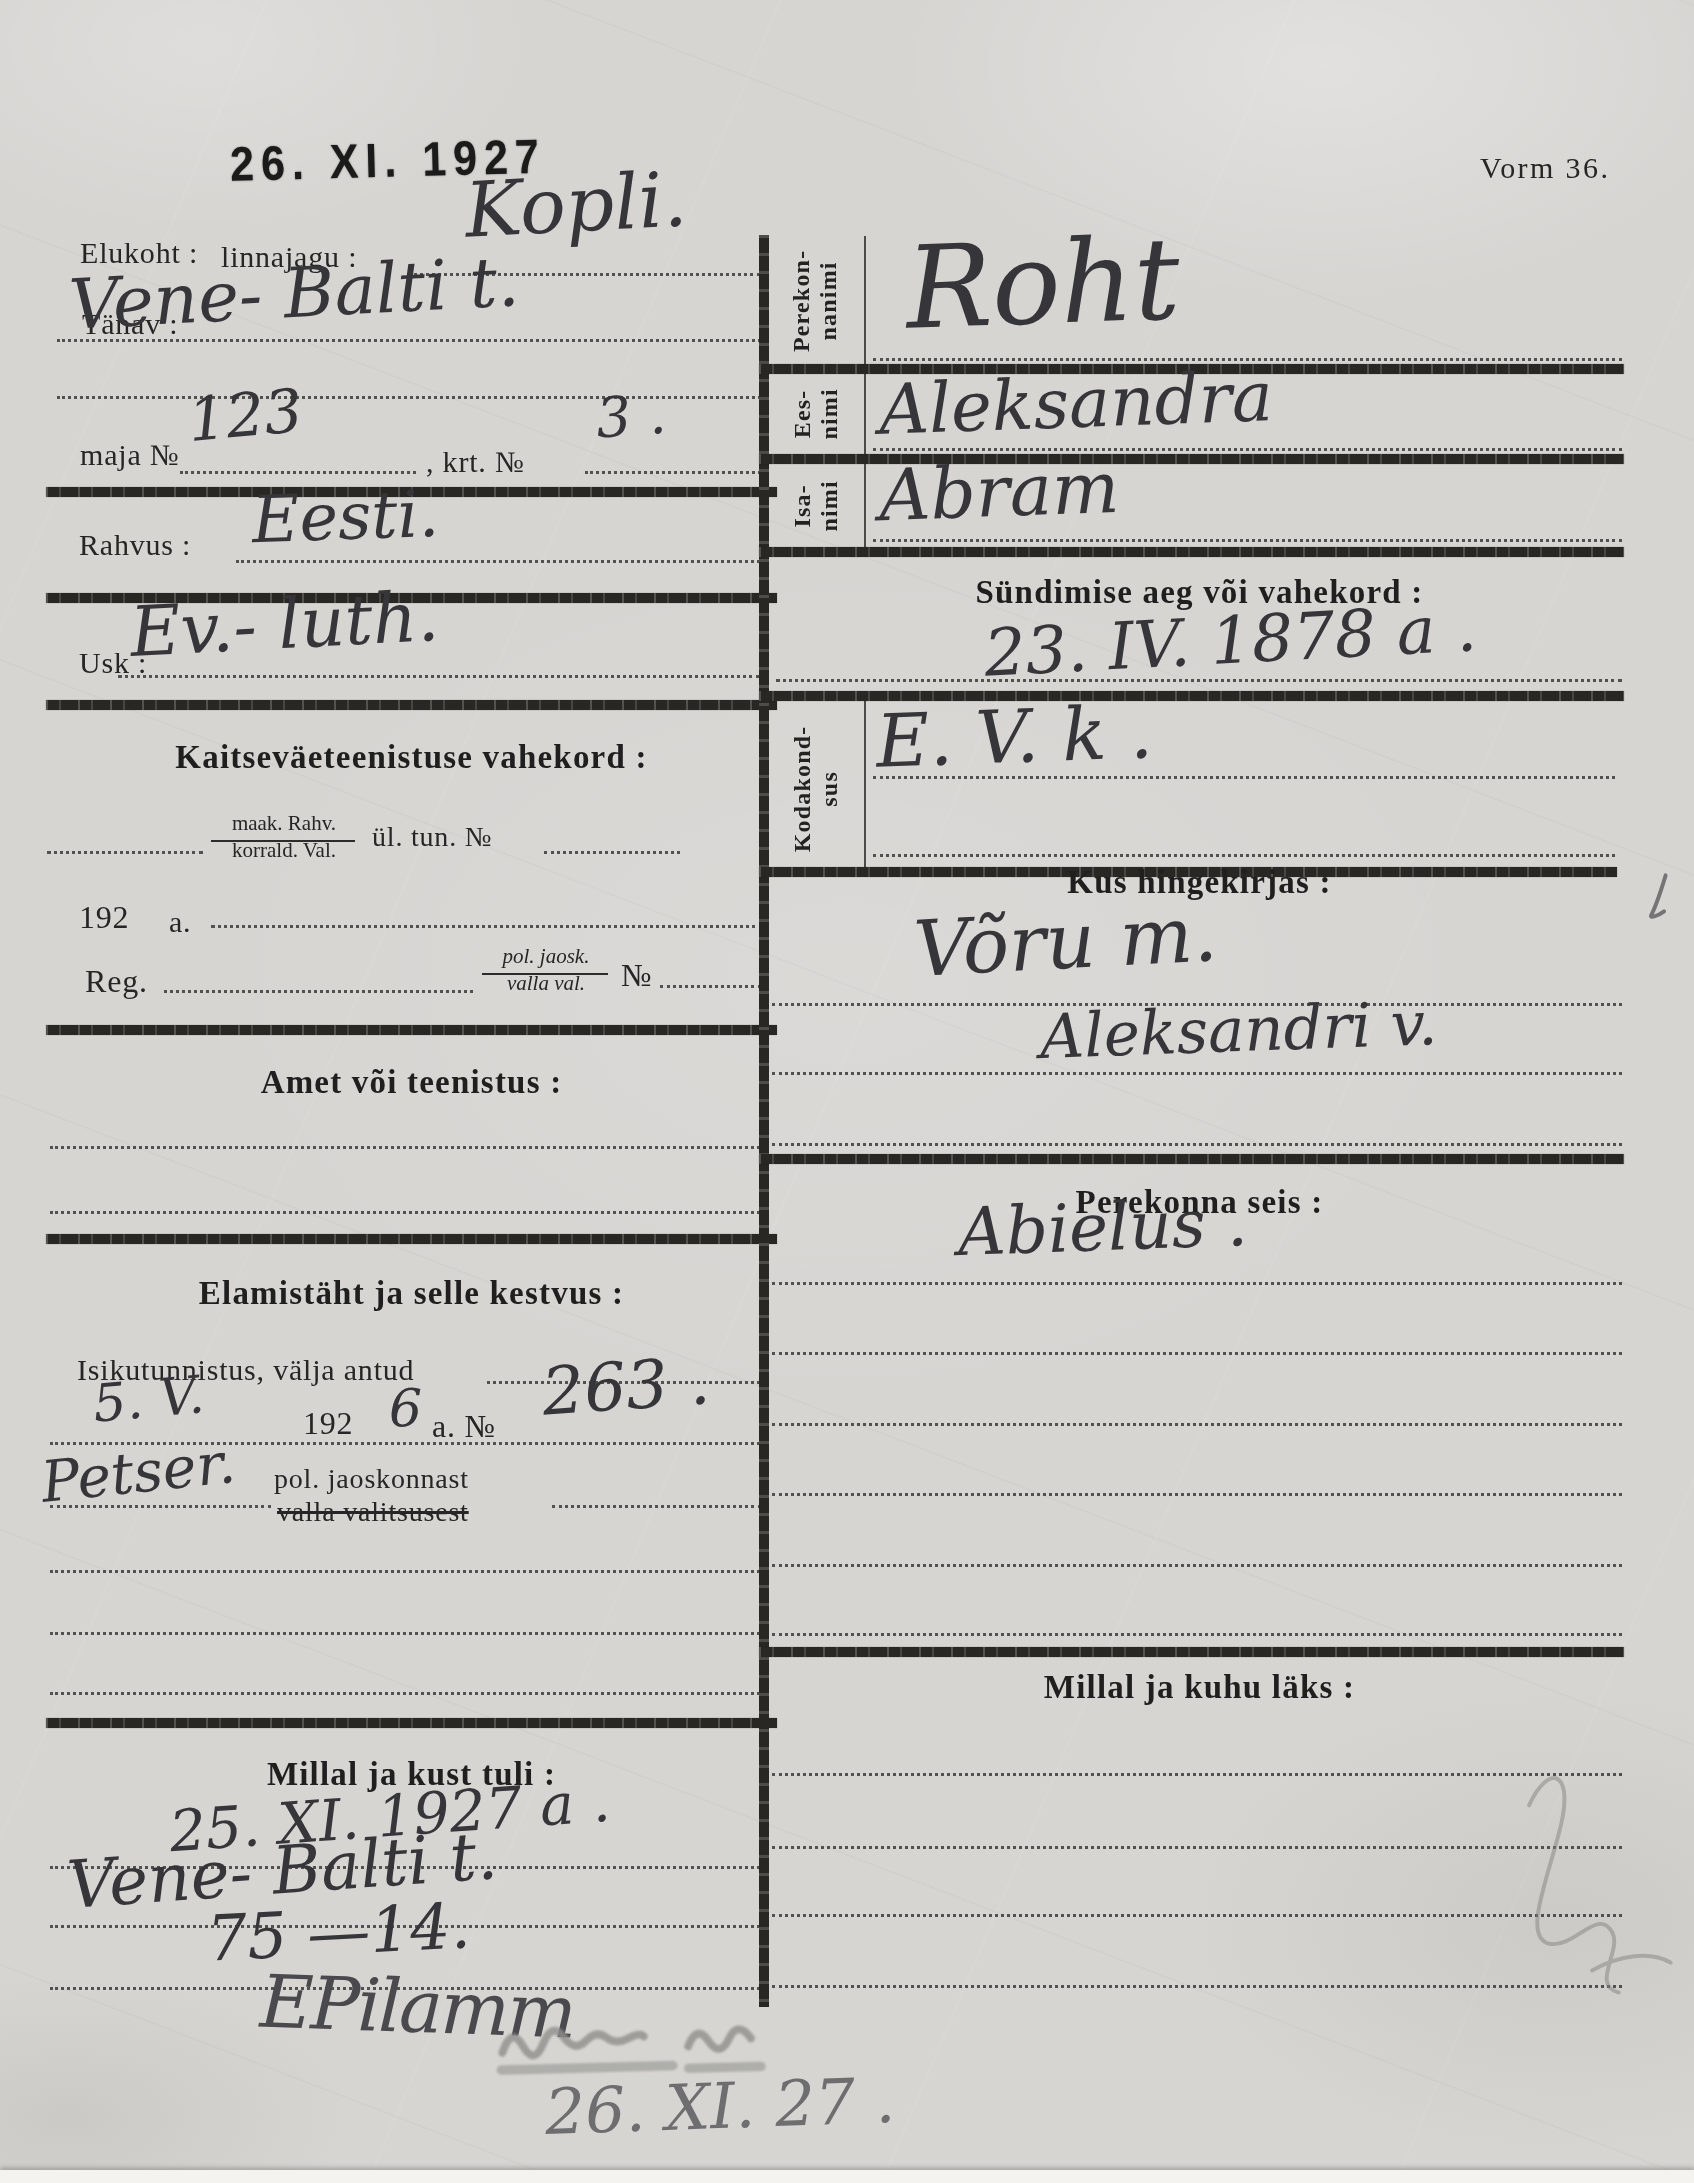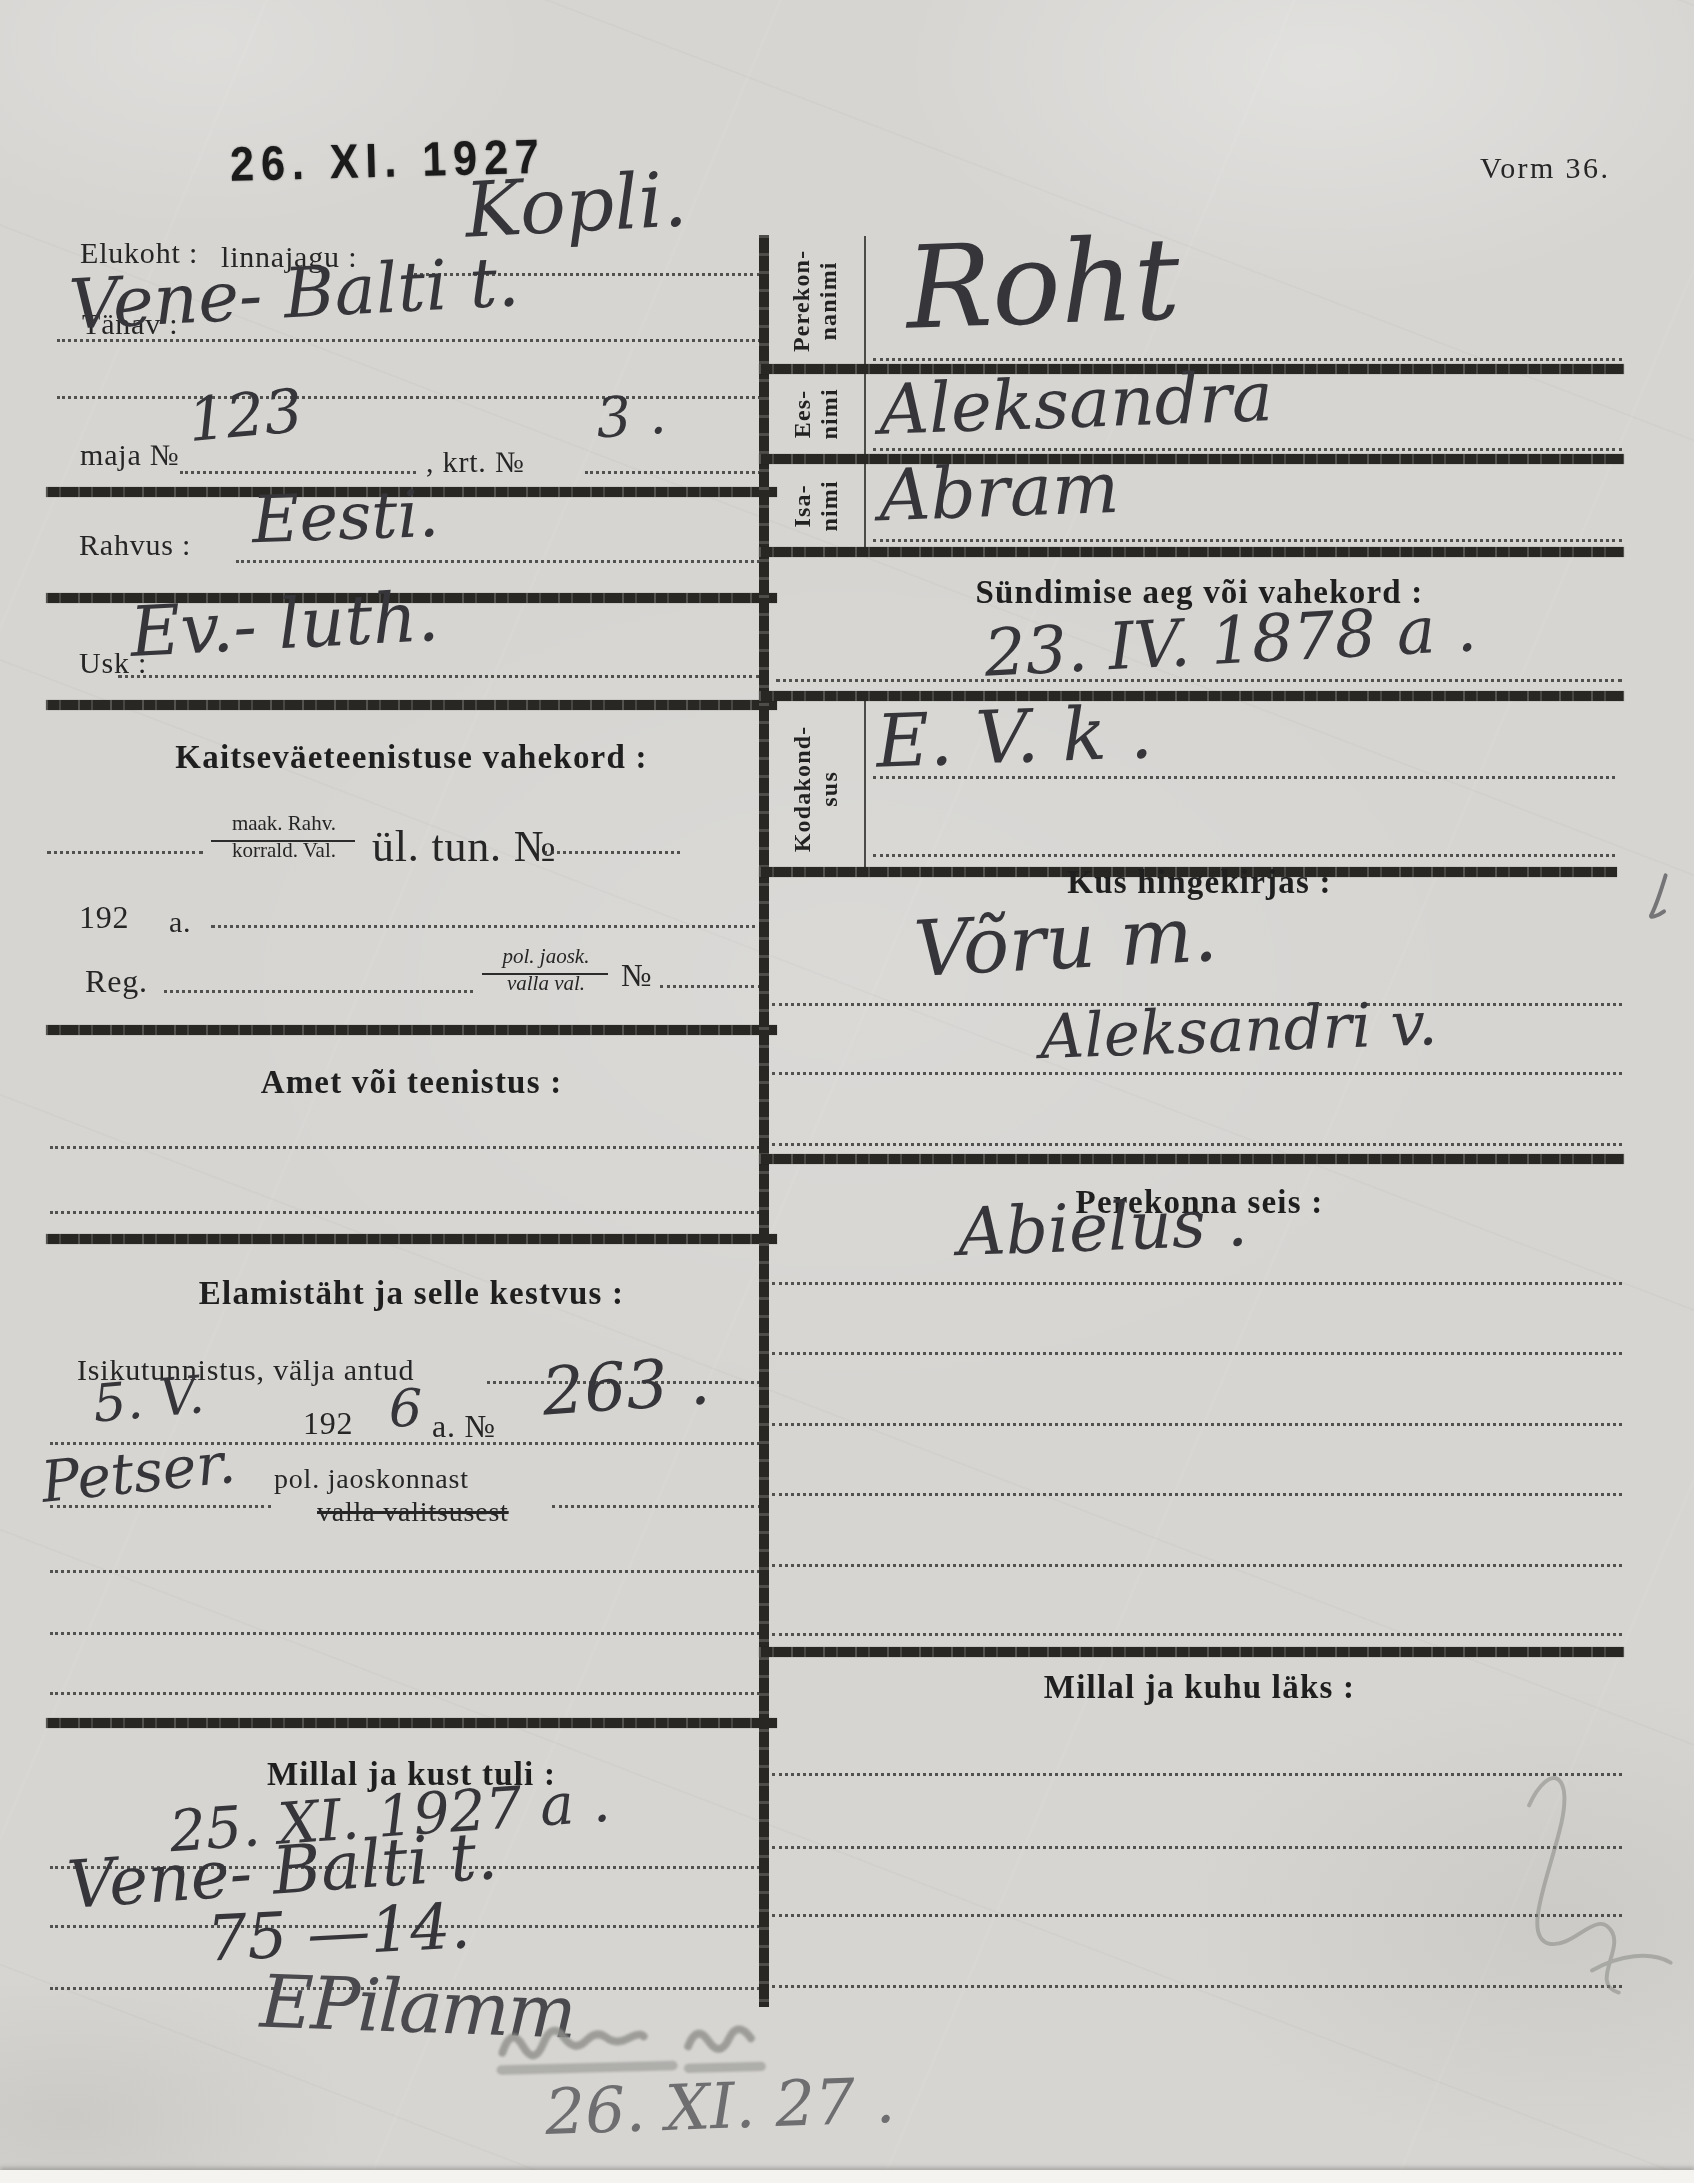--- a/index.html
+++ b/index.html
@@ -29,21 +29,21 @@
   .thin{position:absolute; width:2.4px; background:rgba(40,40,38,.8);}
   .vlab{position:absolute; display:flex; align-items:center; justify-content:center;}
   .vlab span{transform:rotate(-90deg); white-space:pre-line; text-align:center;
       font-weight:bold; font-size:24px; line-height:1.12; letter-spacing:1.2px; color:#222;}
   .hw{position:absolute; font-family:"DejaVu Serif", serif; font-style:italic;
       color:#35353a; white-space:nowrap; line-height:1;}
   .pencil{color:#5d5d60; opacity:.85;}
   .stamp{position:absolute; font-family:"Liberation Sans", sans-serif; font-weight:bold;
       color:#1b1b1b; letter-spacing:7px; transform:rotate(-1.5deg) scaleY(1.12);
       text-shadow:0 0 1.6px rgba(20,20,20,.55); white-space:nowrap;}
-  .strike{text-decoration:line-through; text-decoration-thickness:3.2px;margin-left:40px;}
+  .strike{text-decoration:line-through; text-decoration-thickness:3.2px;}
   .frac-rule{position:absolute; height:2px; background:#2c2c2c;}
   .edge{position:absolute; left:0; bottom:0; width:100%; height:12.6px; background:#f4f3ef;
       box-shadow:0 -2.4px 4.7px rgba(80,80,76,.35);}
 </style>
 </head>
 <body>
 
 <div id="page">
 
   <div class="stamp" style="left:230px; top:136px; font-size:43px;">26. XI. 1927</div>
@@ -80,21 +80,21 @@
   <div class="dl" style="left:118px; top:675px; width:642px;"></div>
 
   <div class="tl" style="left:46px; top:700px; width:731px;"></div>
 
   <div class="h" style="left:46px; top:739px; width:731px;">Kaitseväeteenistuse vahekord :</div>
 
   <div class="dl" style="left:47px; top:851px; width:156px;"></div>
   <div class="stack" style="left:207px; top:810px; width:154px;">maak. Rahv.
 korrald. Val.</div>
   <div class="frac-rule" style="left:211px; top:840px; width:144px;"></div>
-  <div class="lbl" style="left:372px; top:821px; font-size:44px;">ül. tun. №</div>
+  <div class="lbl" style="left:372px; top:821px; font-size:28px;">ül. tun. №</div>
   <div class="dl" style="left:544px; top:851px; width:136px;"></div>
 
   <div class="lbl" style="left:79px; top:899px; font-size:32px;">192</div>
   <div class="lbl" style="left:169px; top:905px;">a.</div>
   <div class="dl" style="left:211px; top:925px; width:552px;"></div>
 
   <div class="lbl" style="left:85px; top:963px; font-size:32px;">Reg.</div>
   <div class="dl" style="left:164px; top:990px; width:309px;"></div>
   <div class="stack" style="left:479px; top:943px; width:134px;font-style:italic;">pol. jaosk.
 valla val.</div>

